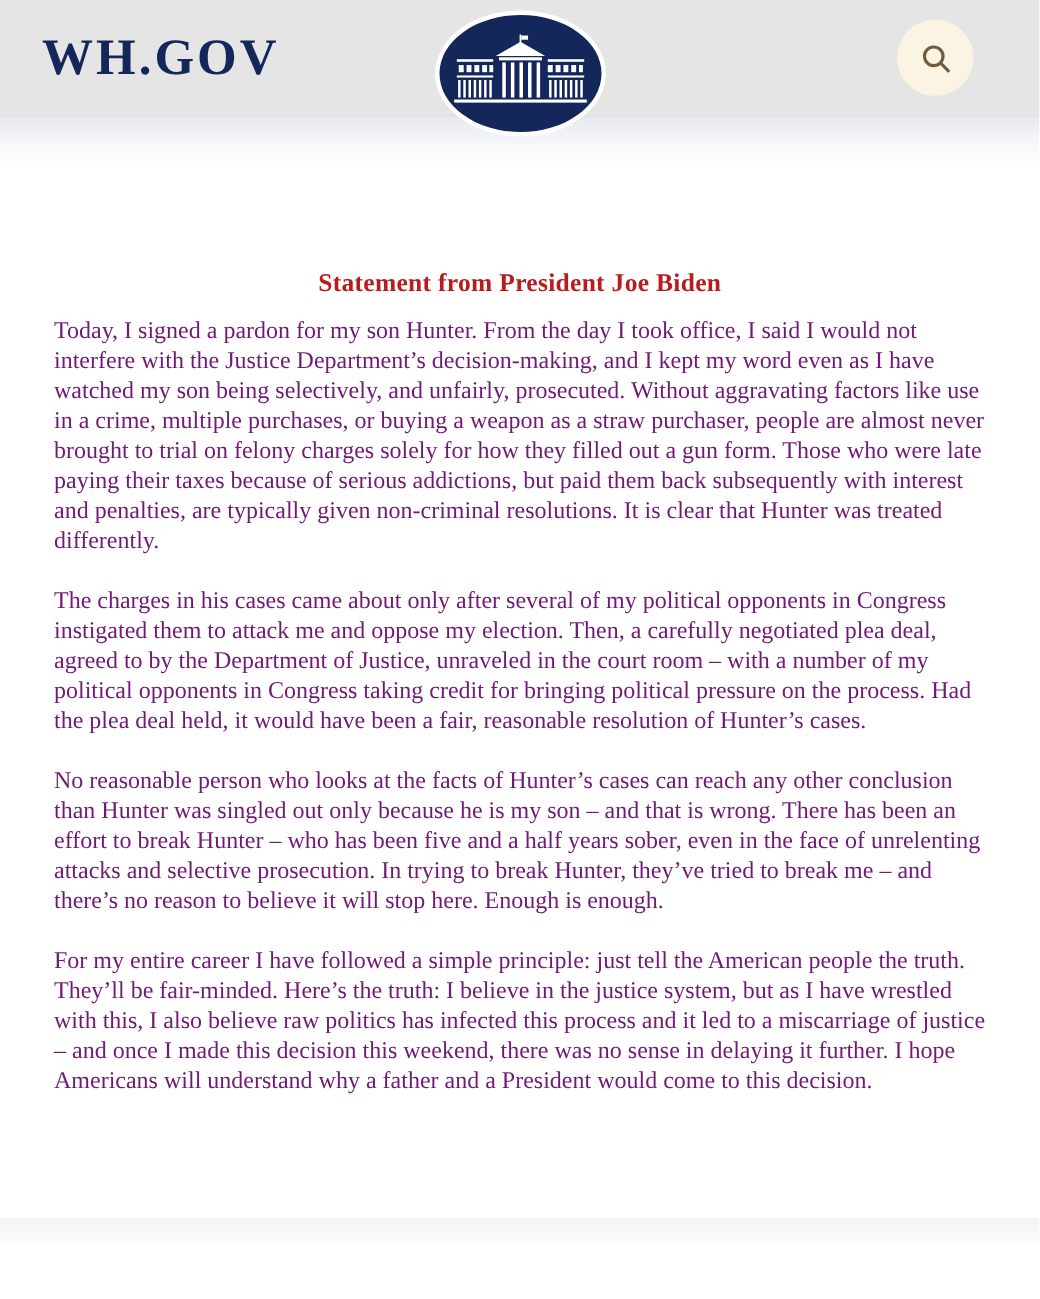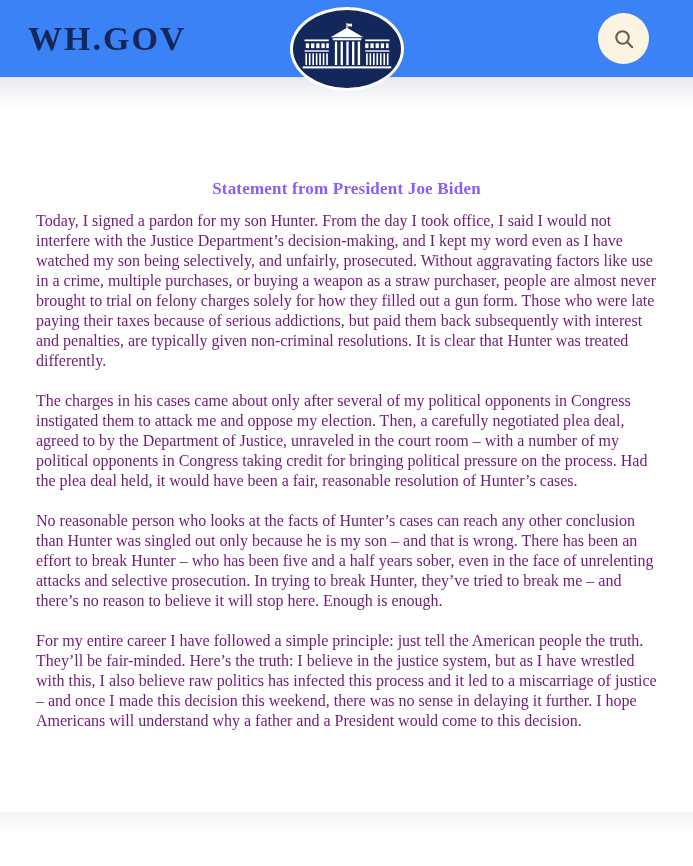--- a/index.html
+++ b/index.html
@@ -8,21 +8,21 @@
     width: 693px;
     height: 866px;
     position: relative;
     overflow: hidden;
     font-family: "Liberation Serif", "DejaVu Serif", serif;
   }
   
   .site-header {
     position: relative;
     height: 78px;
-    background: #3b82f6;
+    background: #e5e5e5;
     border-bottom: 1px solid #e3e4e9;
     z-index: 2;
   }
   .brand {
     position: absolute;
     left: 28px;
     top: 50%;
     transform: translateY(-50%);
     font-family: "Liberation Serif", "DejaVu Serif", serif;
     font-weight: 700;
@@ -69,21 +69,21 @@
     background: linear-gradient(to bottom, #e7e9ef 0%, #f4f5f8 45%, #ffffff 100%);
   }
   
   .article {
     padding: 69px 36px 0 36px;
   }
   .article-title {
     text-align: center;
     font-size: 17px;
     font-weight: 700;
-    color: #8b5cf6;
+    color: #b91c1c;
     letter-spacing: 0.2px;
     margin-bottom: 12px;
   }
   .article p {
     font-size: 16px;
     line-height: 20px;
     color: #701a75;
     margin-bottom: 20px;
     text-align: left;
   }

